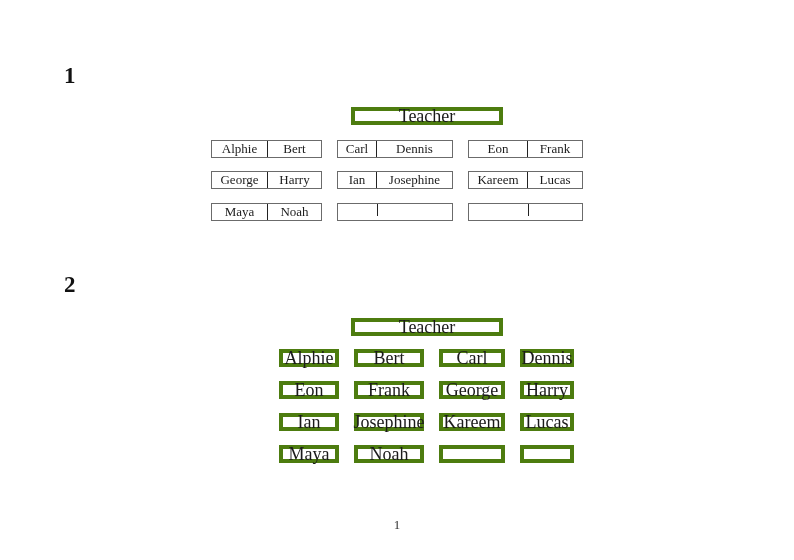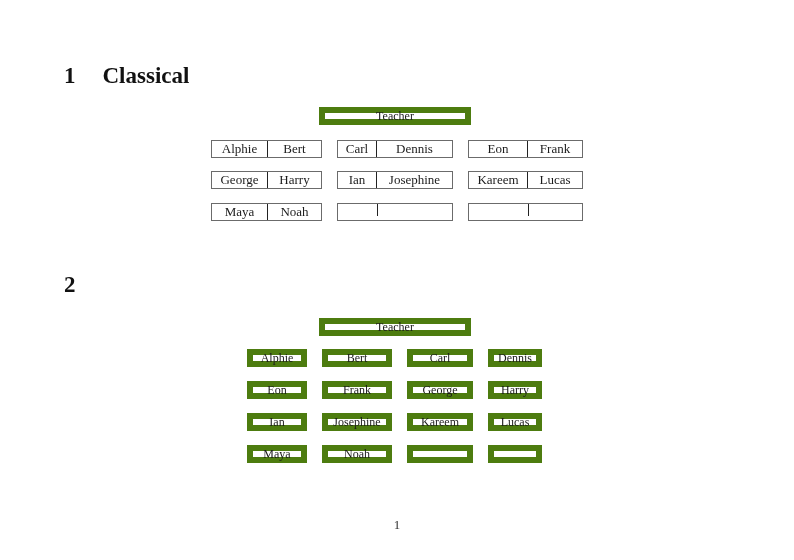--- a/index.html
+++ b/index.html
@@ -19,28 +19,29 @@
     font-weight: 700;
     font-size: 23px;
     line-height: 1;
     color: #111111;
     white-space: nowrap;
   }
   .box {
     position: absolute;
     box-sizing: border-box;
     height: 18px;
-    border: 6px solid #4d7c0f;
+    border: 4px solid #4d7c0f;
     background: #ffffff;
     display: flex;
     align-items: center;
     justify-content: center;
-    font-size: 12px;
+    font-size: 18px;
     line-height: 16px;
     white-space: nowrap;
+    margin-left: 32px;
   }
   .desk {
     position: absolute;
     box-sizing: border-box;
     height: 18px;
     border: 1px solid #6b6b6b;
     background: #ffffff;
     display: flex;
   }
   .cell {
@@ -73,21 +74,20 @@
     color: #333333;
   }
 </style>
 </head>
 <body>
 
 <div class="page">
 
   <div class="heading" style="left:64px; top:64px;">
     <span>1</span>
-    <span>Classical</span>
   </div>
 
   <div class="box" style="left:319px; top:107px; width:152px;">
     <span>Teacher</span>
   </div>
 
   <div class="desk" style="left:211px; top:140px; width:111px;">
     <span class="cell split" style="width:56px;">Alphie</span>
     <span class="cell grow">Bert</span>
   </div>

